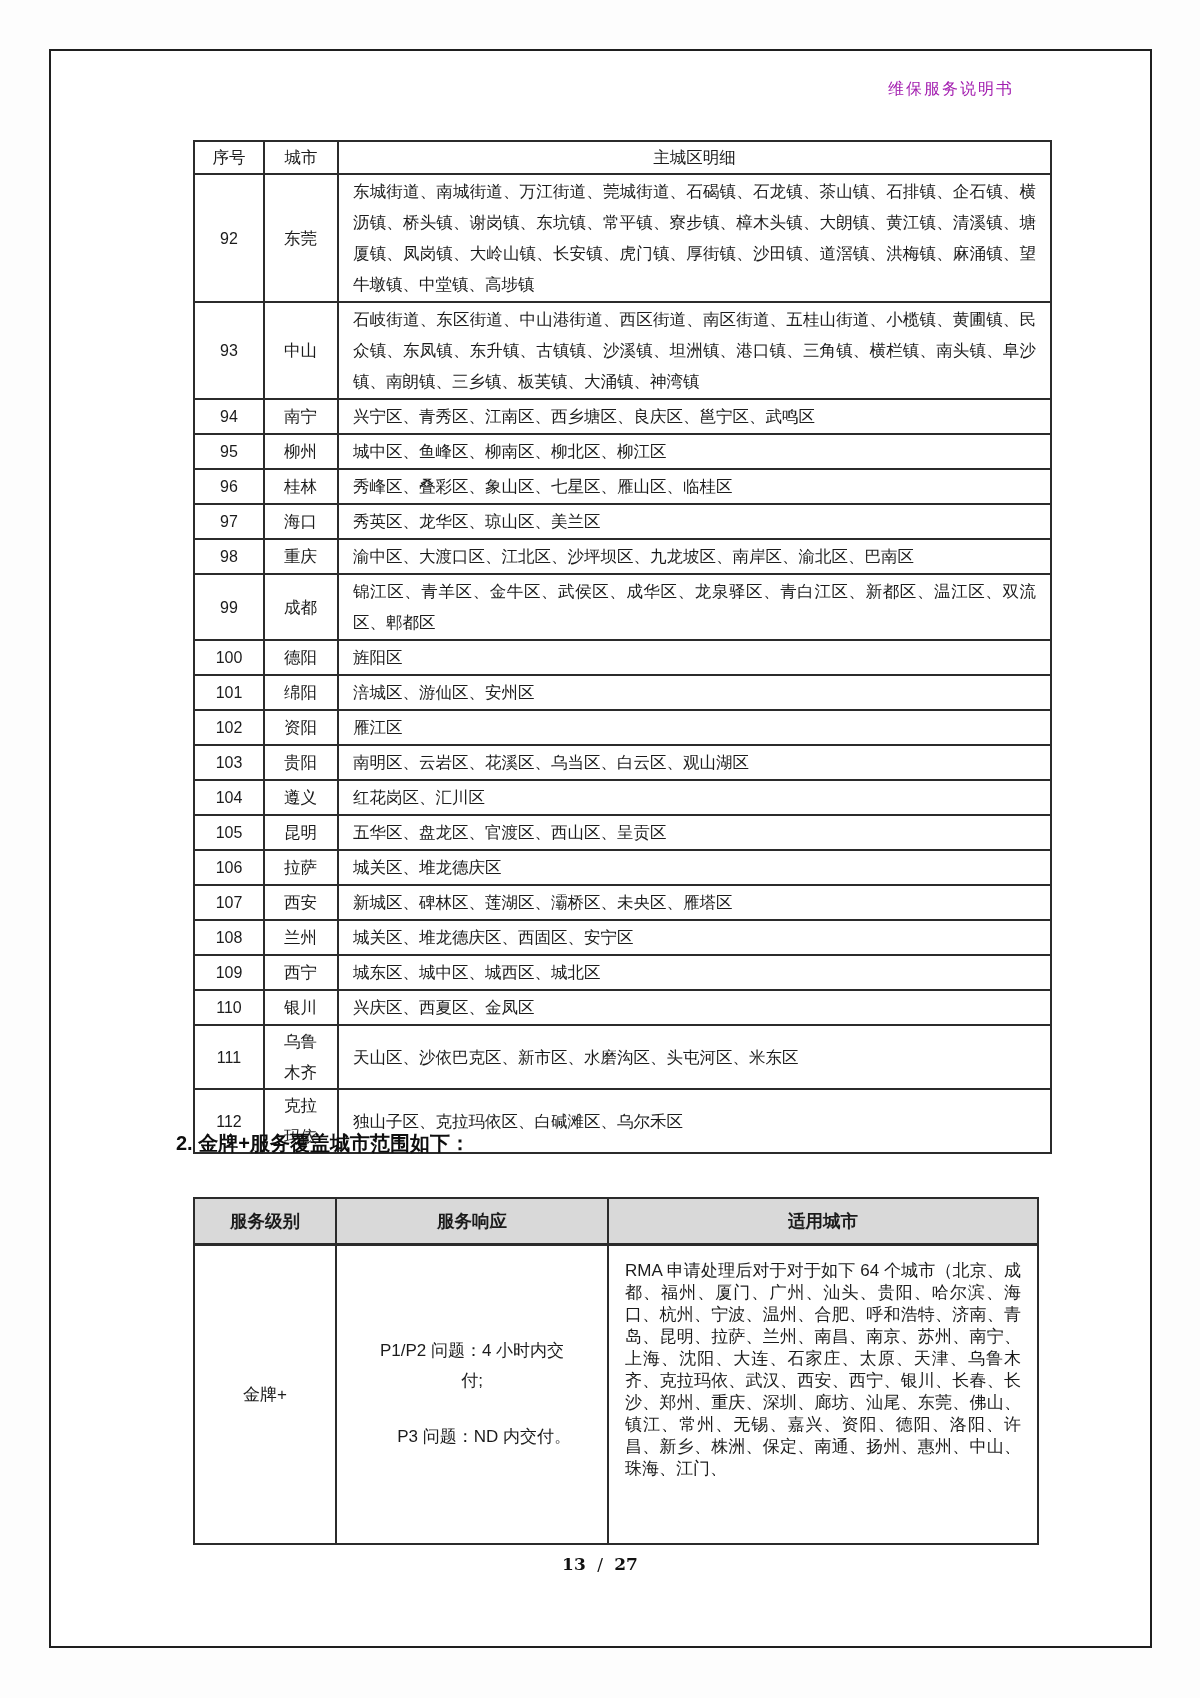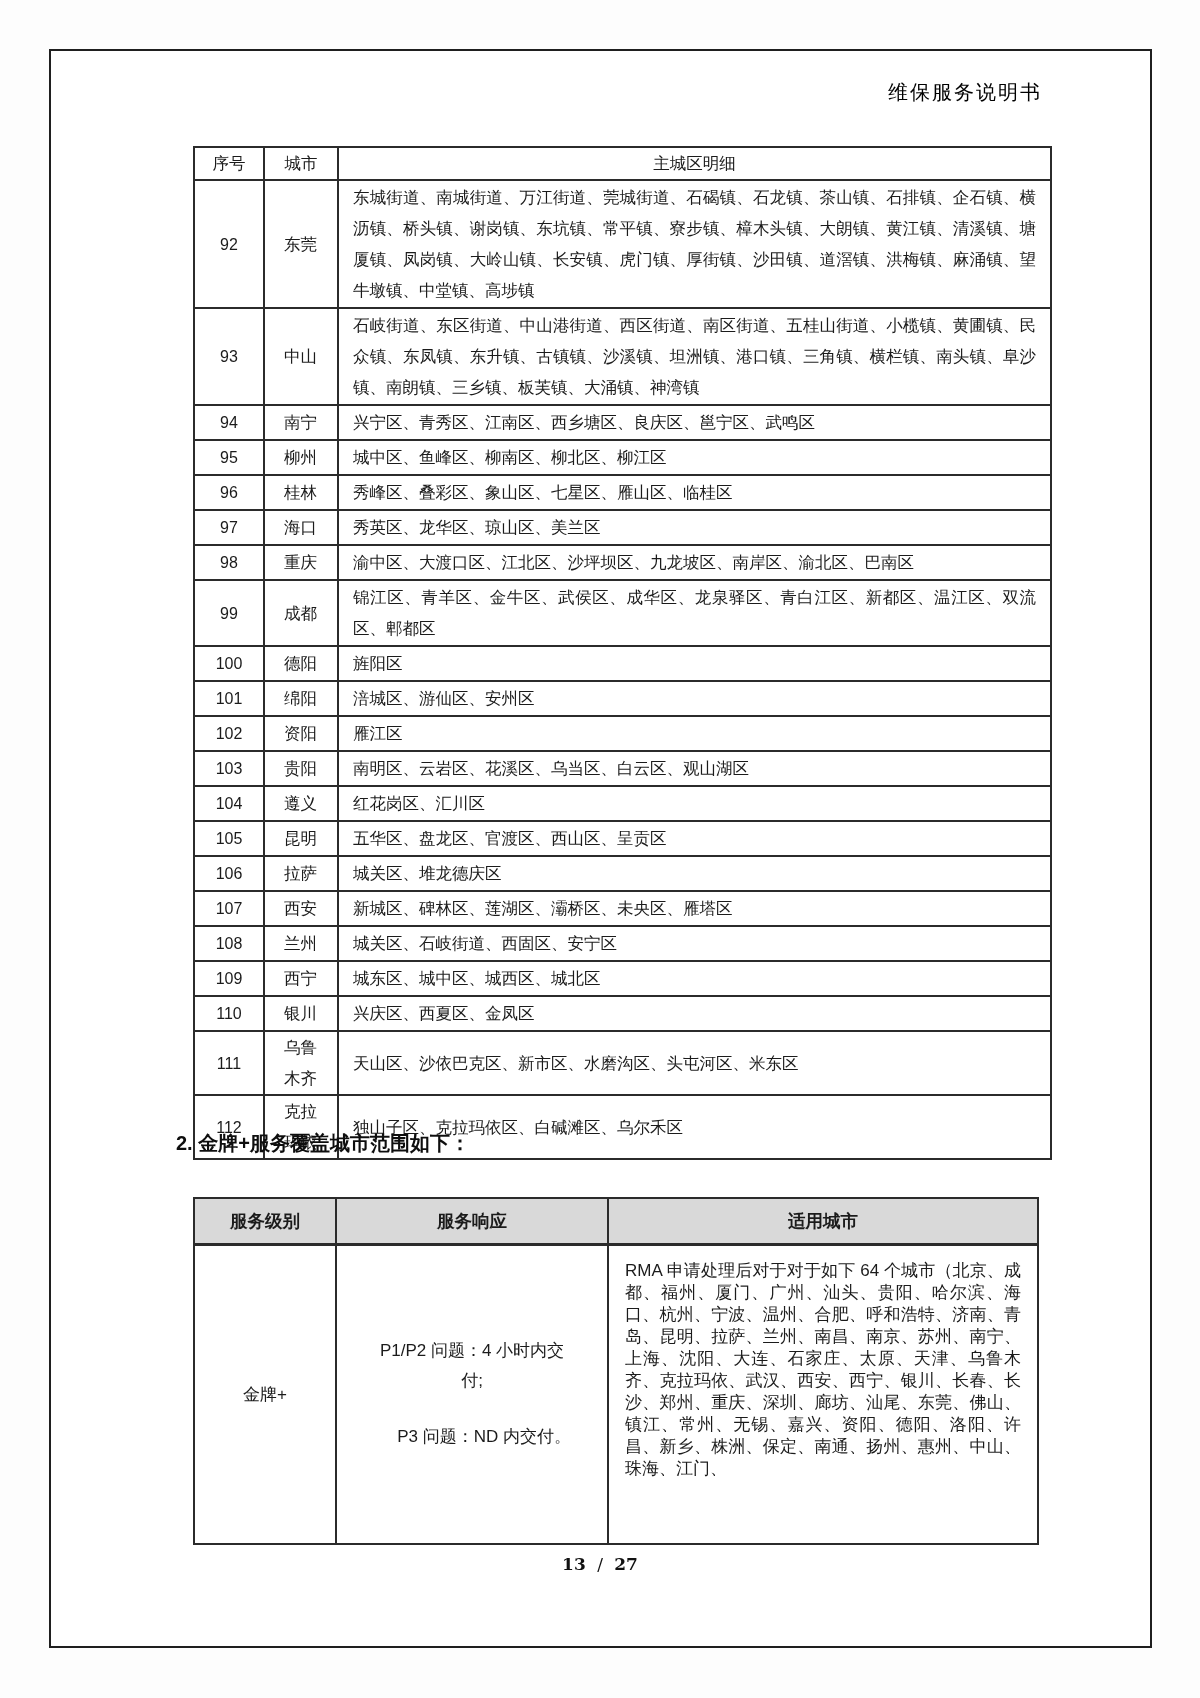--- a/index.html
+++ b/index.html
@@ -8,25 +8,25 @@
     background:#fdfdfd; overflow:hidden;
     font-family:"Liberation Sans", sans-serif; color:#1b1b1b;
   }
   .page-border {
     position:absolute; left:49px; top:49px; width:1103px; height:1599px;
     border:2px solid #1f1f1f; background:#ffffff; box-sizing:border-box;
   }
   .doc-header {
     position:absolute; left:888px; top:79px;
     font-family:"DejaVu Serif","Liberation Serif",serif;
-    font-size:20px; letter-spacing:2px; color:#000000; white-space:nowrap;
+    font-size:16px; letter-spacing:2px; color:#a21caf; white-space:nowrap;
   }
   table { border-collapse:collapse; table-layout:fixed; }
   .t1 {
-    position:absolute; left:193px; top:146px; width:857px;
+    position:absolute; left:193px; top:140px; width:857px;
     font-size:16.5px;
   }
   .t1 th, .t1 td {
     border:2px solid #2b2b2b; vertical-align:middle;
     line-height:31px; padding:0; box-sizing:border-box;
   }
   .t1 th { font-weight:normal; text-align:center; height:31px; }
   .t1 td.no   { text-align:center; font-size:16px; }
   .t1 td.city { padding:0 19px; }
   .t1 td.detail {
@@ -161,21 +161,21 @@
           <td class="detail">城关区、堆龙德庆区</td>
         </tr>
         <tr>
           <td class="no">107</td>
           <td class="city">西安</td>
           <td class="detail">新城区、碑林区、莲湖区、灞桥区、未央区、雁塔区</td>
         </tr>
         <tr>
           <td class="no">108</td>
           <td class="city">兰州</td>
-          <td class="detail">城关区、石岐街道、西固区、安宁区</td>
+          <td class="detail">城关区、堆龙德庆区、西固区、安宁区</td>
         </tr>
         <tr>
           <td class="no">109</td>
           <td class="city">西宁</td>
           <td class="detail">城东区、城中区、城西区、城北区</td>
         </tr>
         <tr>
           <td class="no">110</td>
           <td class="city">银川</td>
           <td class="detail">兴庆区、西夏区、金凤区</td>

